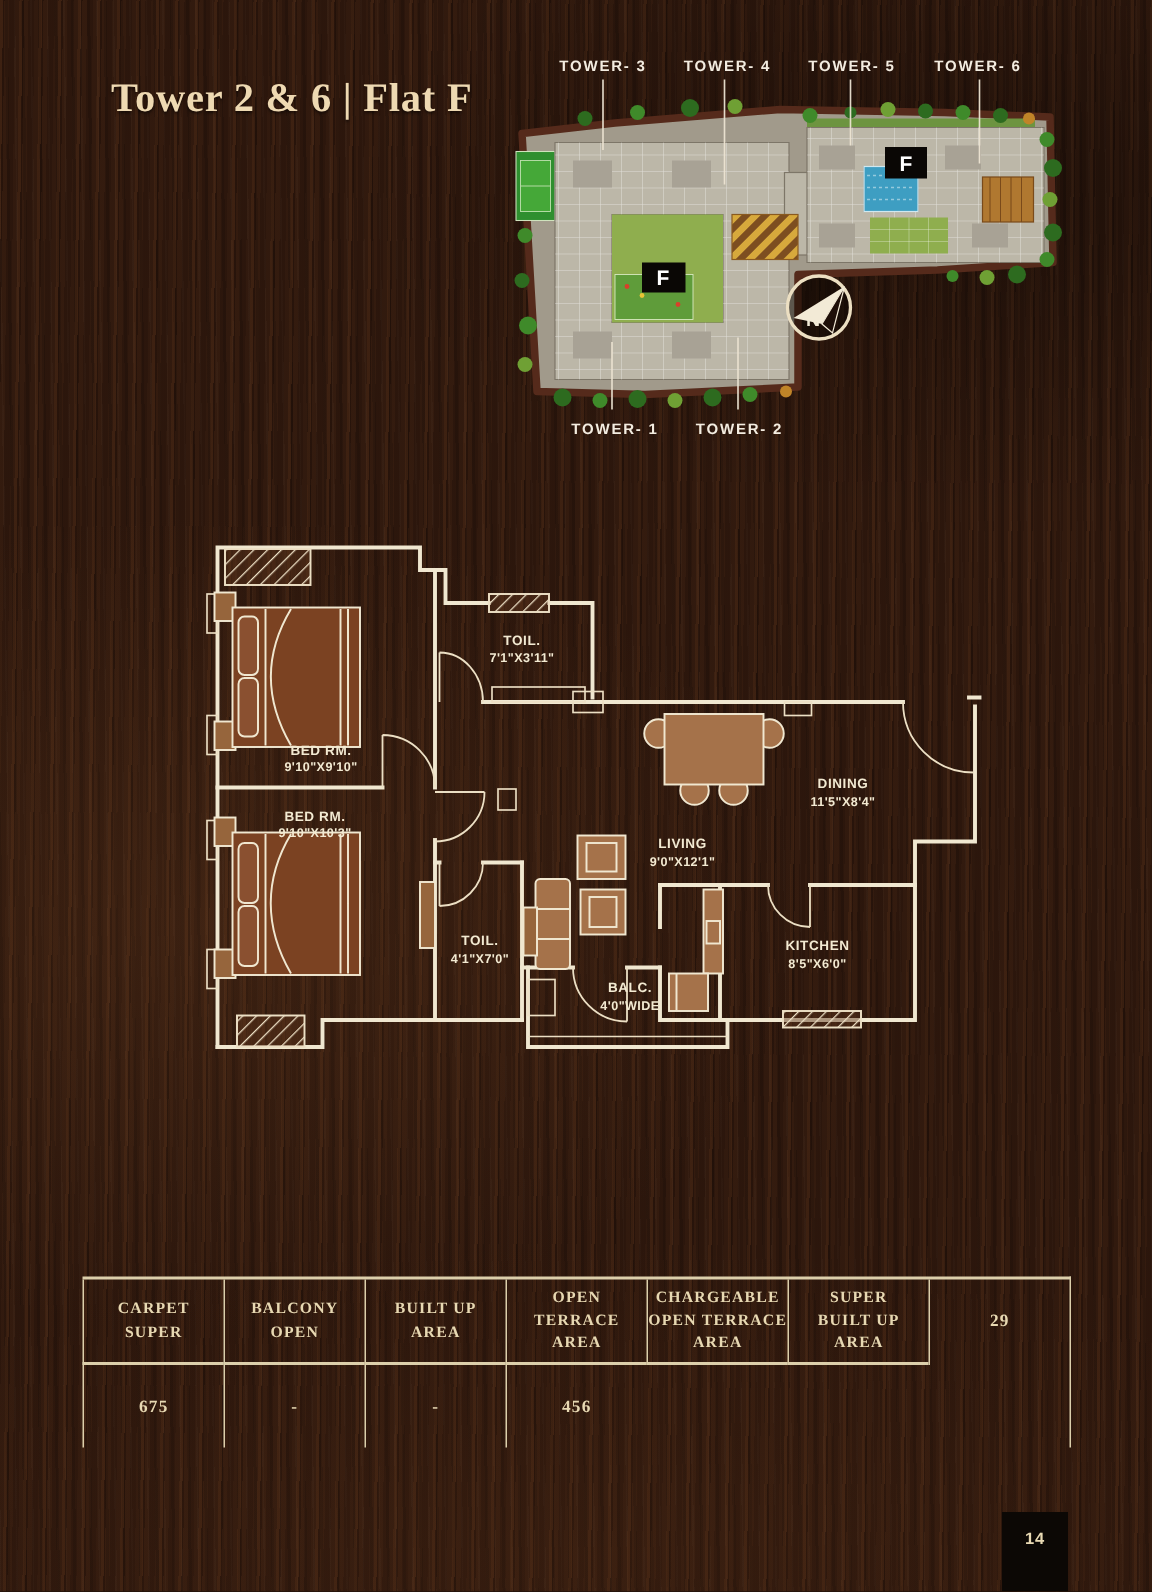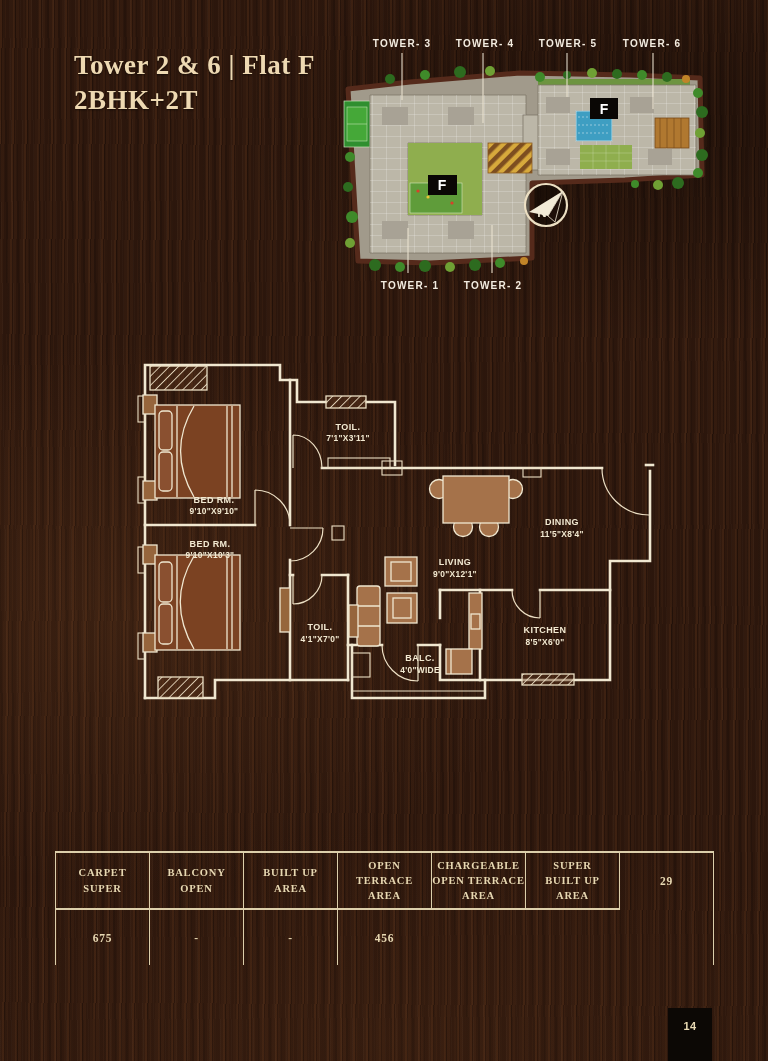--- a/index.html
+++ b/index.html
@@ -44,21 +44,20 @@
     font-family:"Liberation Sans", sans-serif;letter-spacing:.5px;
   }
 </style>
 </head>
 <body>
 
 <div class="page">
 
   <div class="title">
     <div>Tower 2 &amp; 6 | Flat F</div>
-    <div>2BHK+2T</div>
   </div>
 
   <svg style="position:absolute;left:330px;top:15px;" width="430" height="290" viewBox="0 0 430 290">
     <defs>
       <pattern id="units" width="14" height="11" patternUnits="userSpaceOnUse">
         <path d="M0,0 H14 M0,0 V11" stroke="rgba(255,255,255,.55)" stroke-width=".7" fill="none"></path>
       </pattern>
       <pattern id="stripes" width="9" height="9" patternTransform="rotate(45)" patternUnits="userSpaceOnUse">
         <rect width="9" height="9" fill="#d7a93c"></rect>
         <rect width="4.5" height="9" fill="#7d4e20"></rect>

